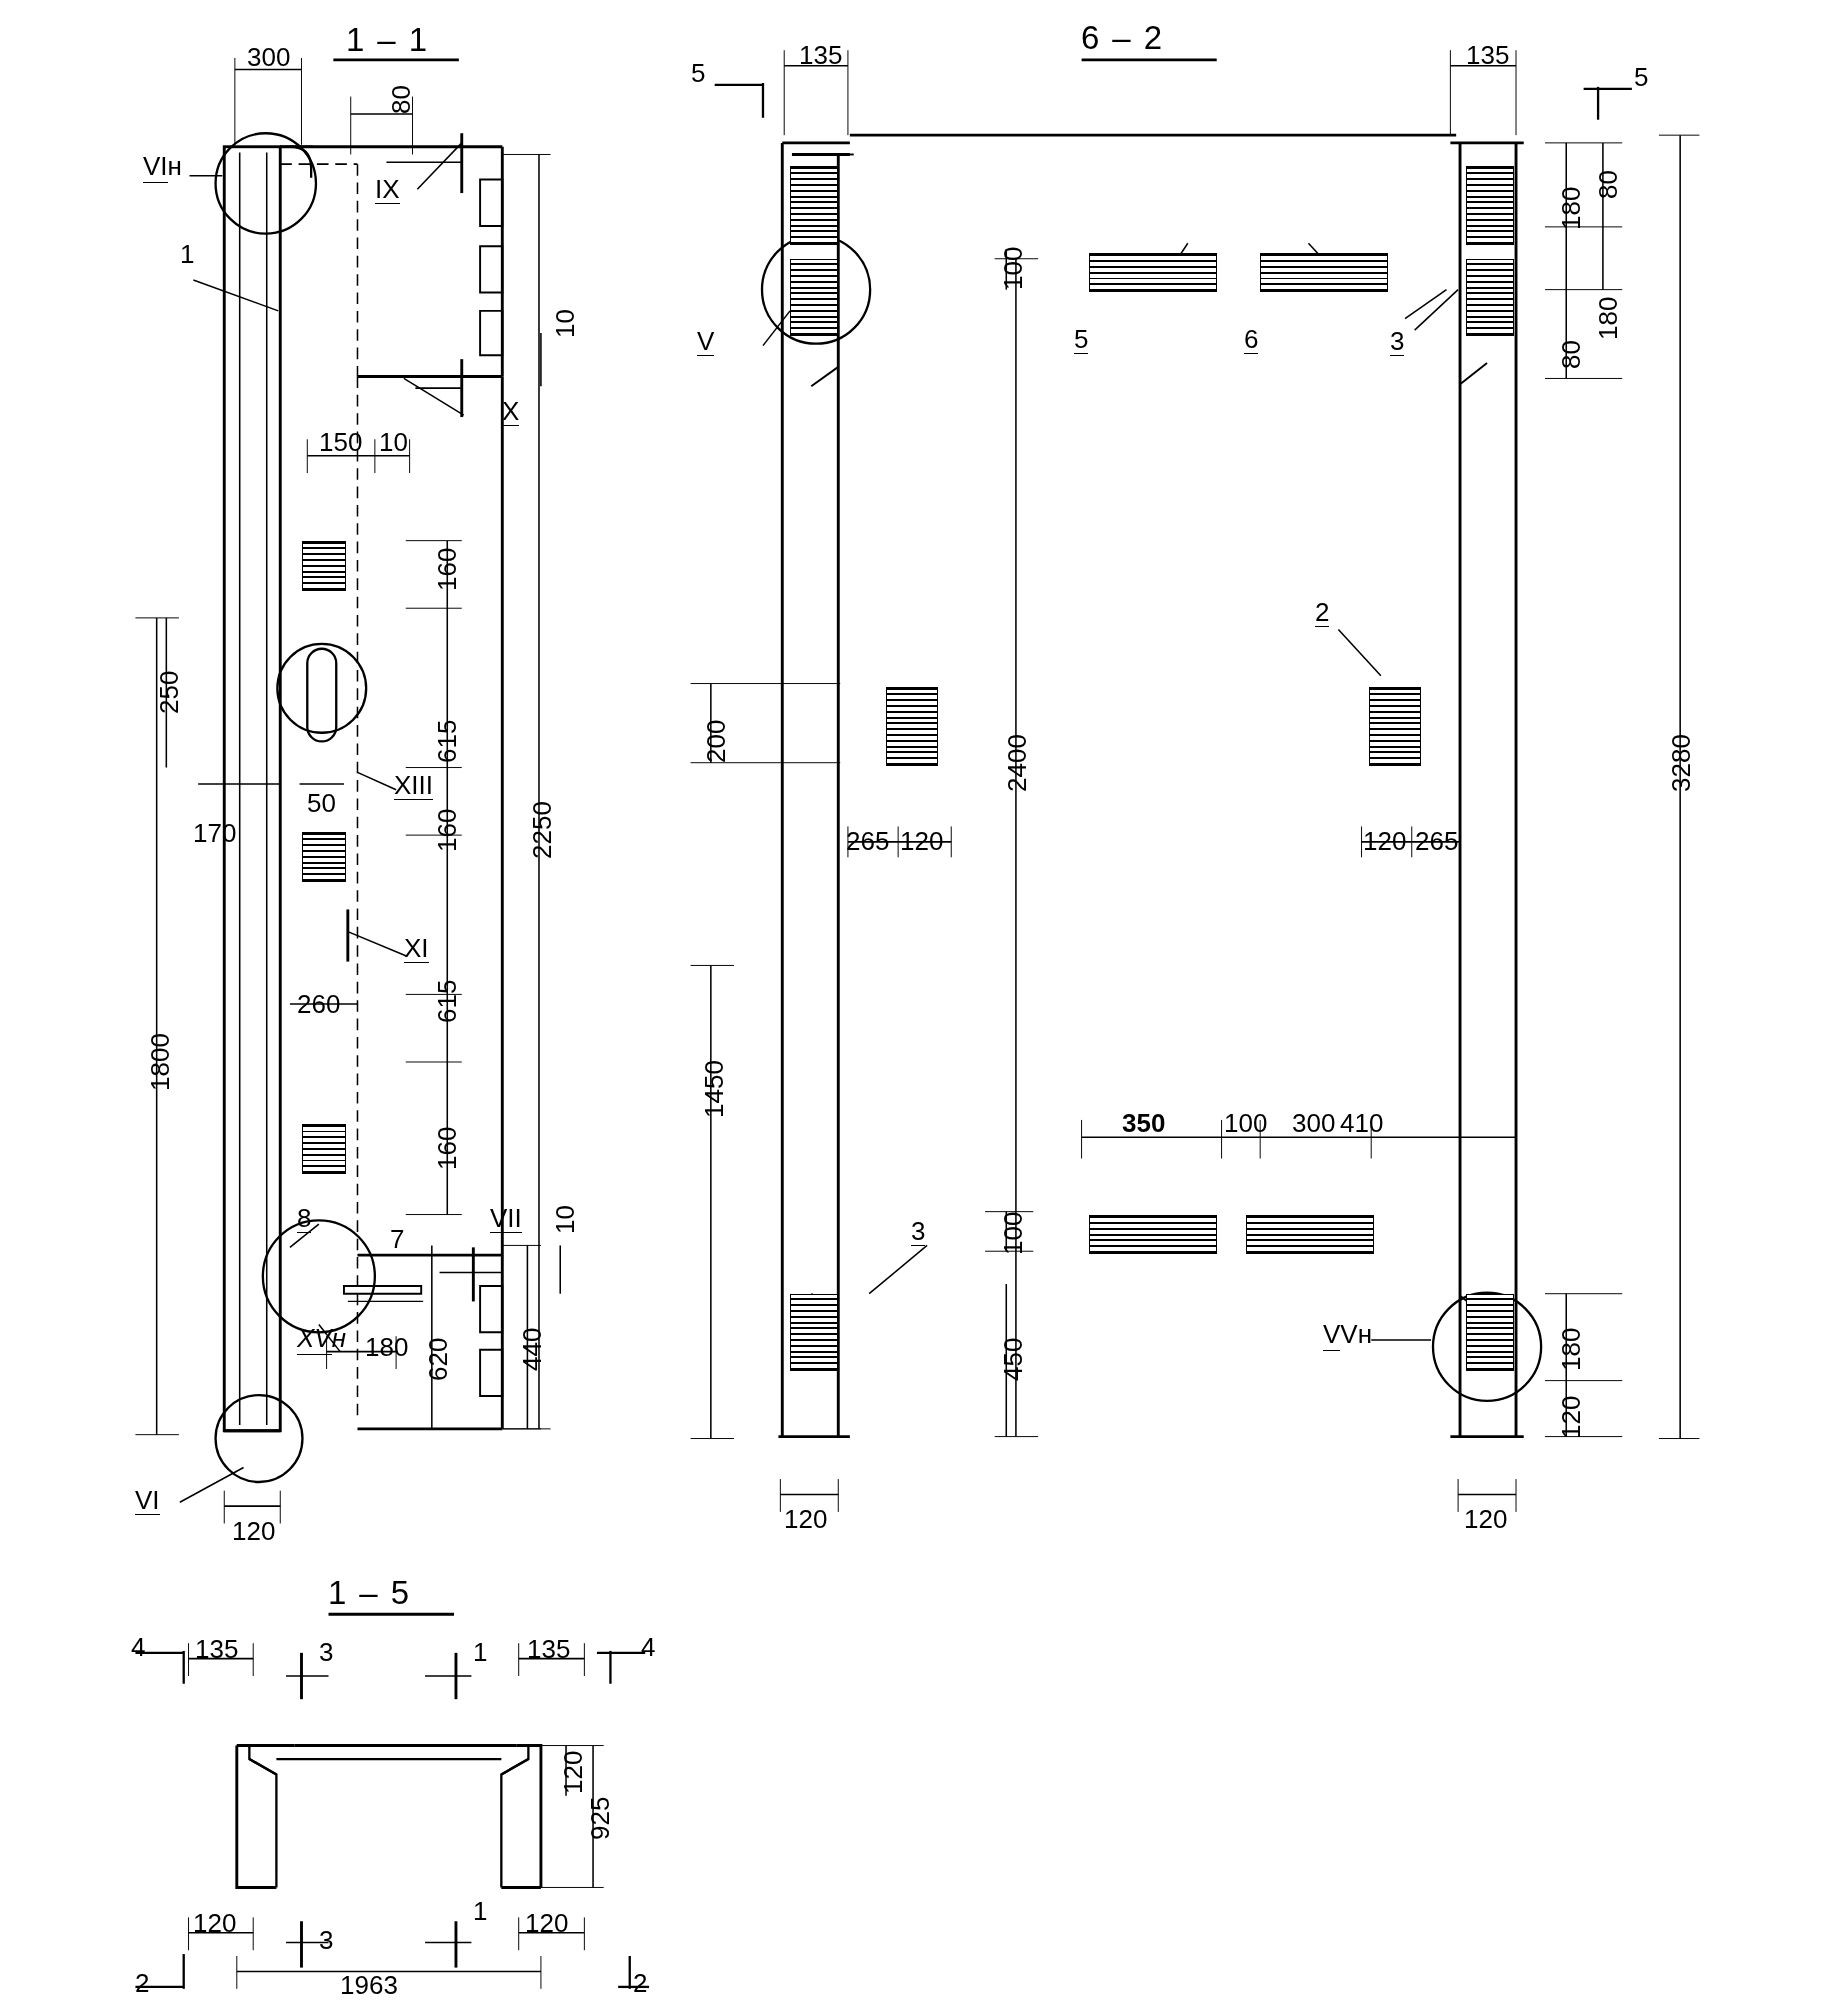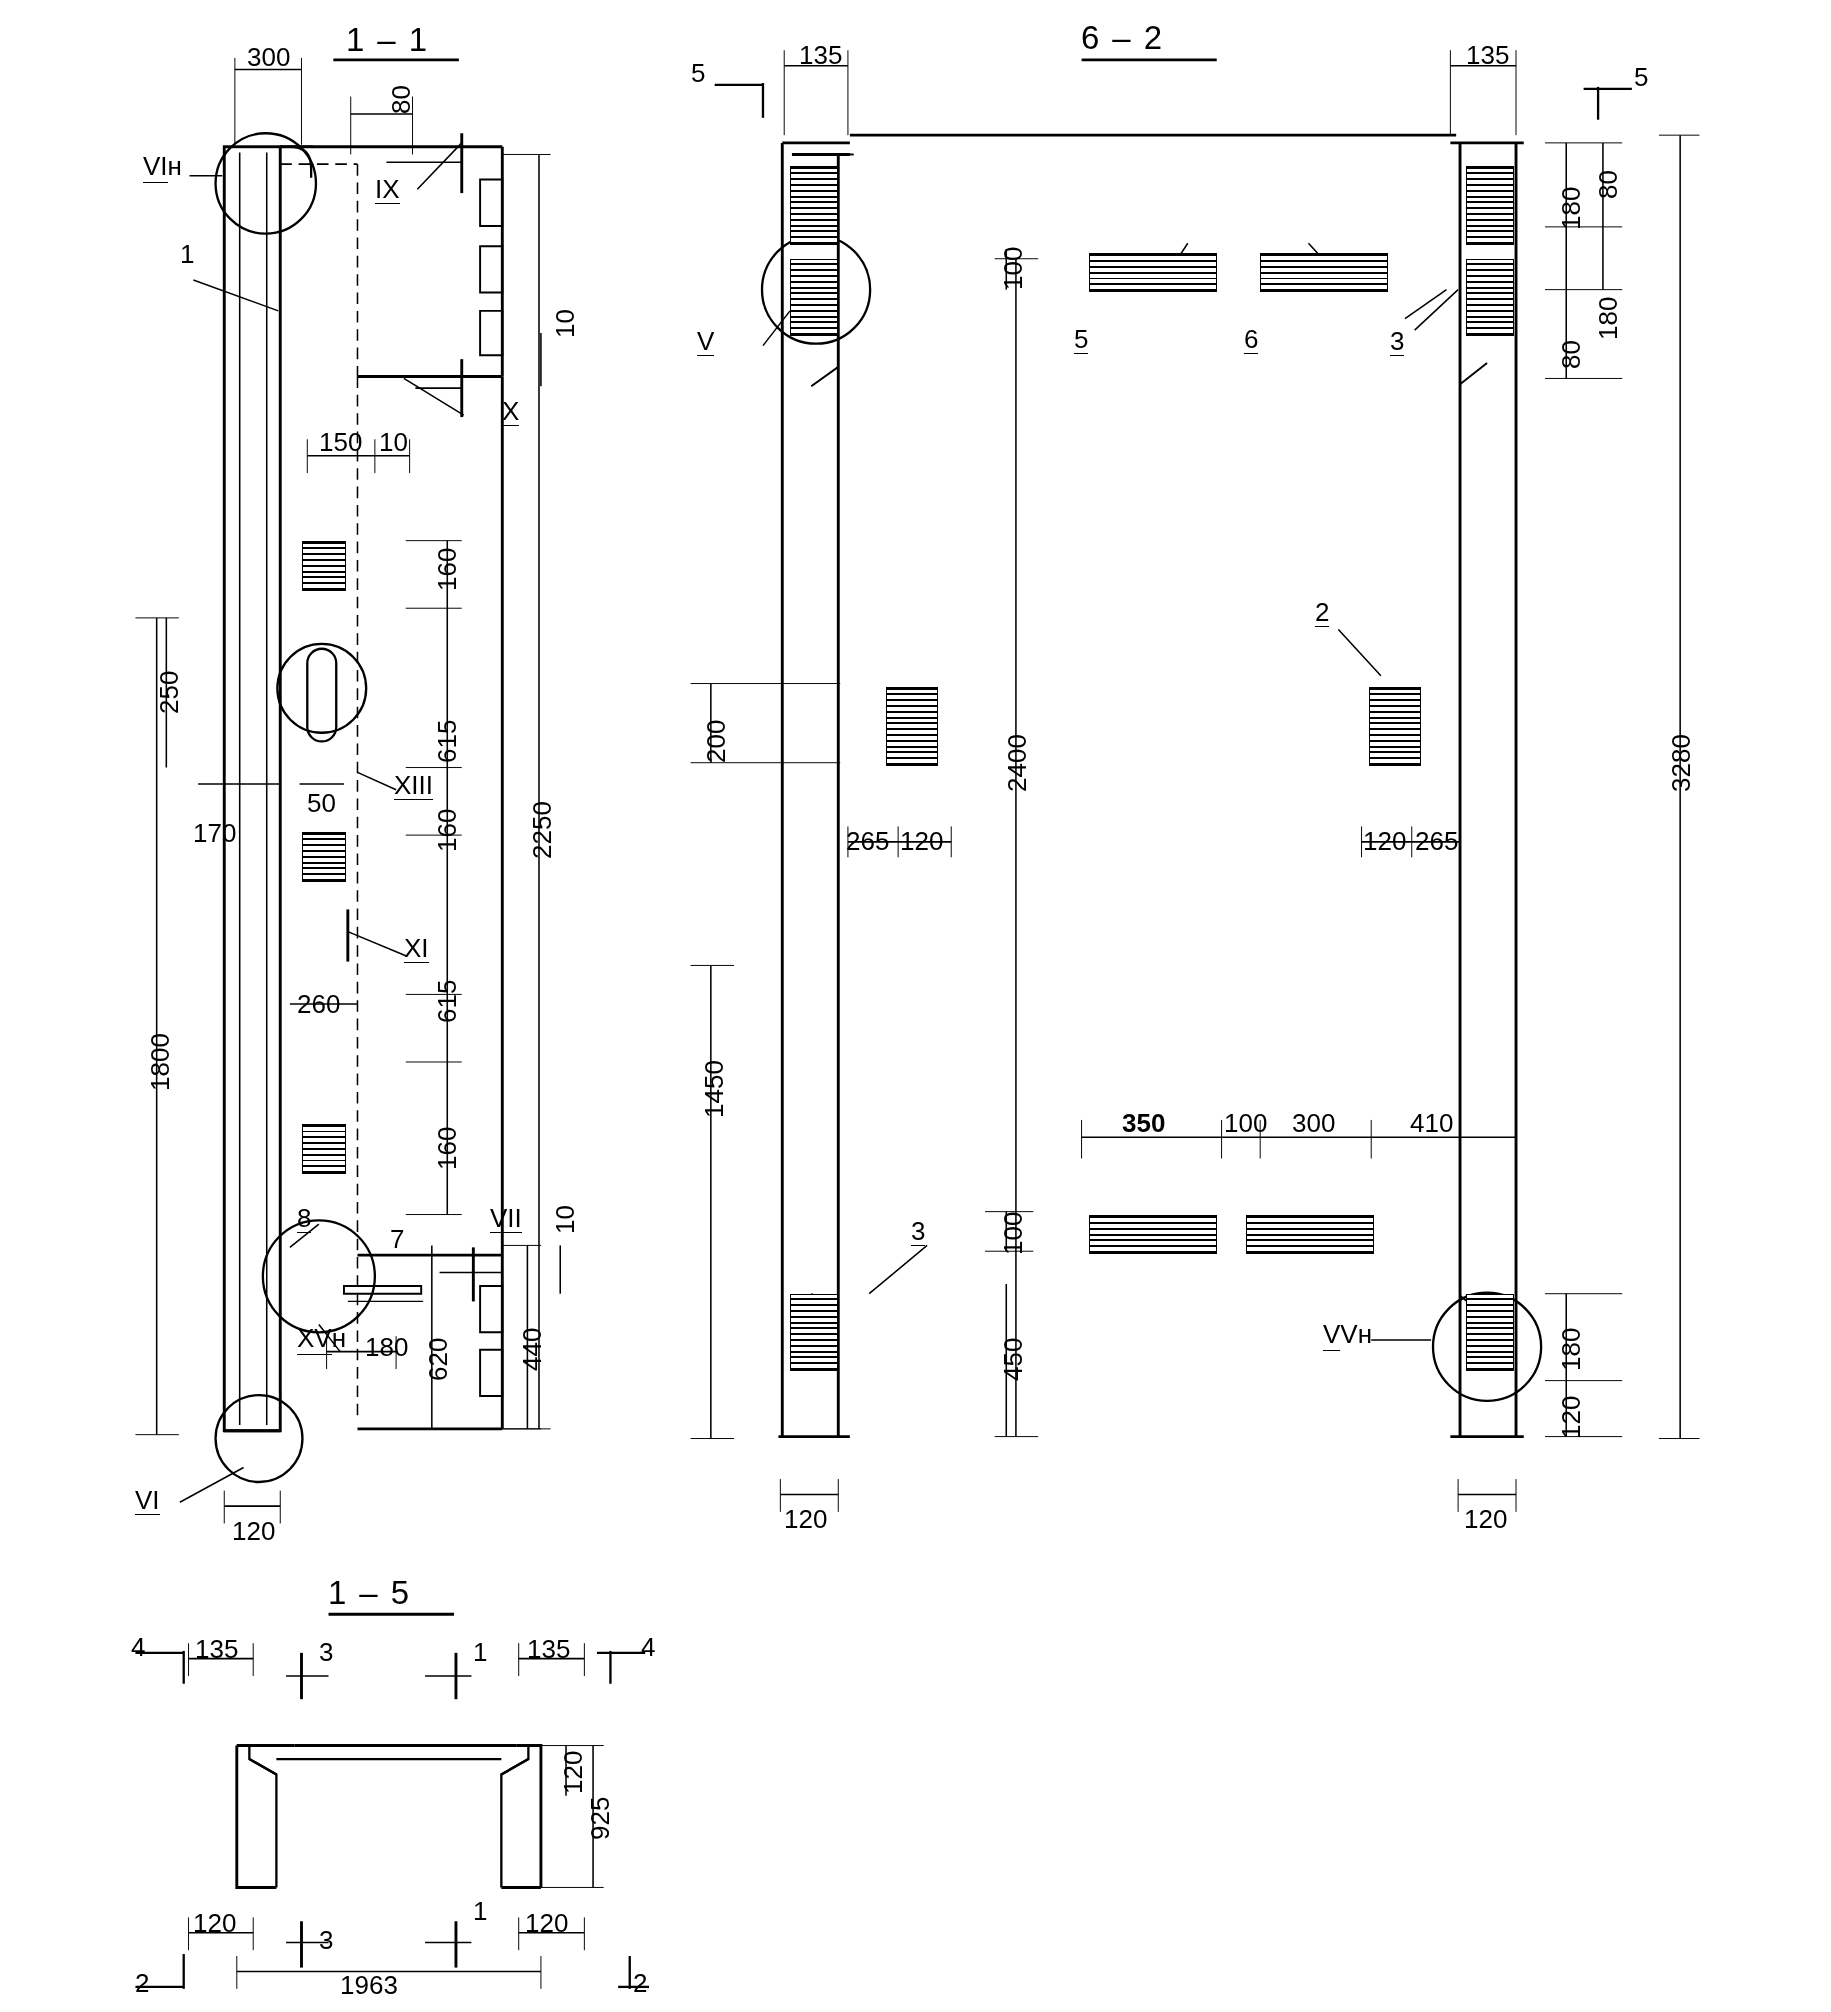--- a/index.html
+++ b/index.html
@@ -359,21 +359,21 @@
   <div class="lbl big rot" style="left:552px;top:1234px;">10</div>
   <div class="lbl big rot" style="left:147px;top:1091px;">1800</div>
   <div class="lbl big" style="left:232px;top:1518px;">120</div>
 
   <div class="lbl big" style="left:143px;top:153px;"><span class="ul">VI</span><span>н</span></div>
   <div class="lbl big ul" style="left:375px;top:176px;">IX</div>
   <div class="lbl big ul" style="left:502px;top:398px;">X</div>
   <div class="lbl big ul" style="left:394px;top:772px;">XIII</div>
   <div class="lbl big ul" style="left:404px;top:935px;">XI</div>
   <div class="lbl big ul" style="left:490px;top:1205px;">VII</div>
-  <div class="lbl big" style="left:297px;top:1325px;"><span class="ul">XV</span><span>н</span></div>
+  <div class="lbl big" style="left:297px;top:1325px;font-style:italic;"><span class="ul">XV</span><span>н</span></div>
   <div class="lbl big ul" style="left:135px;top:1487px;">VI</div>
 
   <div class="lbl big" style="left:180px;top:241px;">1</div>
   <div class="lbl big ul" style="left:297px;top:1205px;">8</div>
   <div class="lbl big" style="left:390px;top:1226px;">7</div>
 
   <div class="lbl big" style="left:799px;top:42px;">135</div>
   <div class="lbl big" style="left:1466px;top:42px;">135</div>
   <div class="lbl big rot" style="left:1558px;top:230px;">180</div>
   <div class="lbl big rot" style="left:1595px;top:199px;">80</div>
@@ -384,21 +384,21 @@
   <div class="lbl big rot" style="left:703px;top:763px;">200</div>
   <div class="lbl big rot" style="left:1004px;top:792px;">2400</div>
   <div class="lbl big" style="left:846px;top:828px;">265</div>
   <div class="lbl big" style="left:900px;top:828px;">120</div>
   <div class="lbl big" style="left:1363px;top:828px;">120</div>
   <div class="lbl big" style="left:1415px;top:828px;">265</div>
   <div class="lbl big rot" style="left:701px;top:1118px;">1450</div>
   <div class="lbl big" style="left:1122px;top:1110px;font-weight:bold;">350</div>
   <div class="lbl big" style="left:1224px;top:1110px;">100</div>
   <div class="lbl big" style="left:1292px;top:1110px;">300</div>
-  <div class="lbl big" style="left:1410px;top:1110px;">410</div>
+  <div class="lbl big" style="left:1340px;top:1110px;">410</div>
   <div class="lbl big rot" style="left:1000px;top:1255px;">100</div>
   <div class="lbl big rot" style="left:1000px;top:1381px;">450</div>
   <div class="lbl big rot" style="left:1558px;top:1371px;">180</div>
   <div class="lbl big rot" style="left:1558px;top:1439px;">120</div>
   <div class="lbl big" style="left:784px;top:1506px;">120</div>
   <div class="lbl big" style="left:1464px;top:1506px;">120</div>
 
   <div class="lbl big" style="left:691px;top:60px;">5</div>
   <div class="lbl big" style="left:1634px;top:64px;">5</div>
   <div class="lbl big ul" style="left:697px;top:328px;">V</div>

